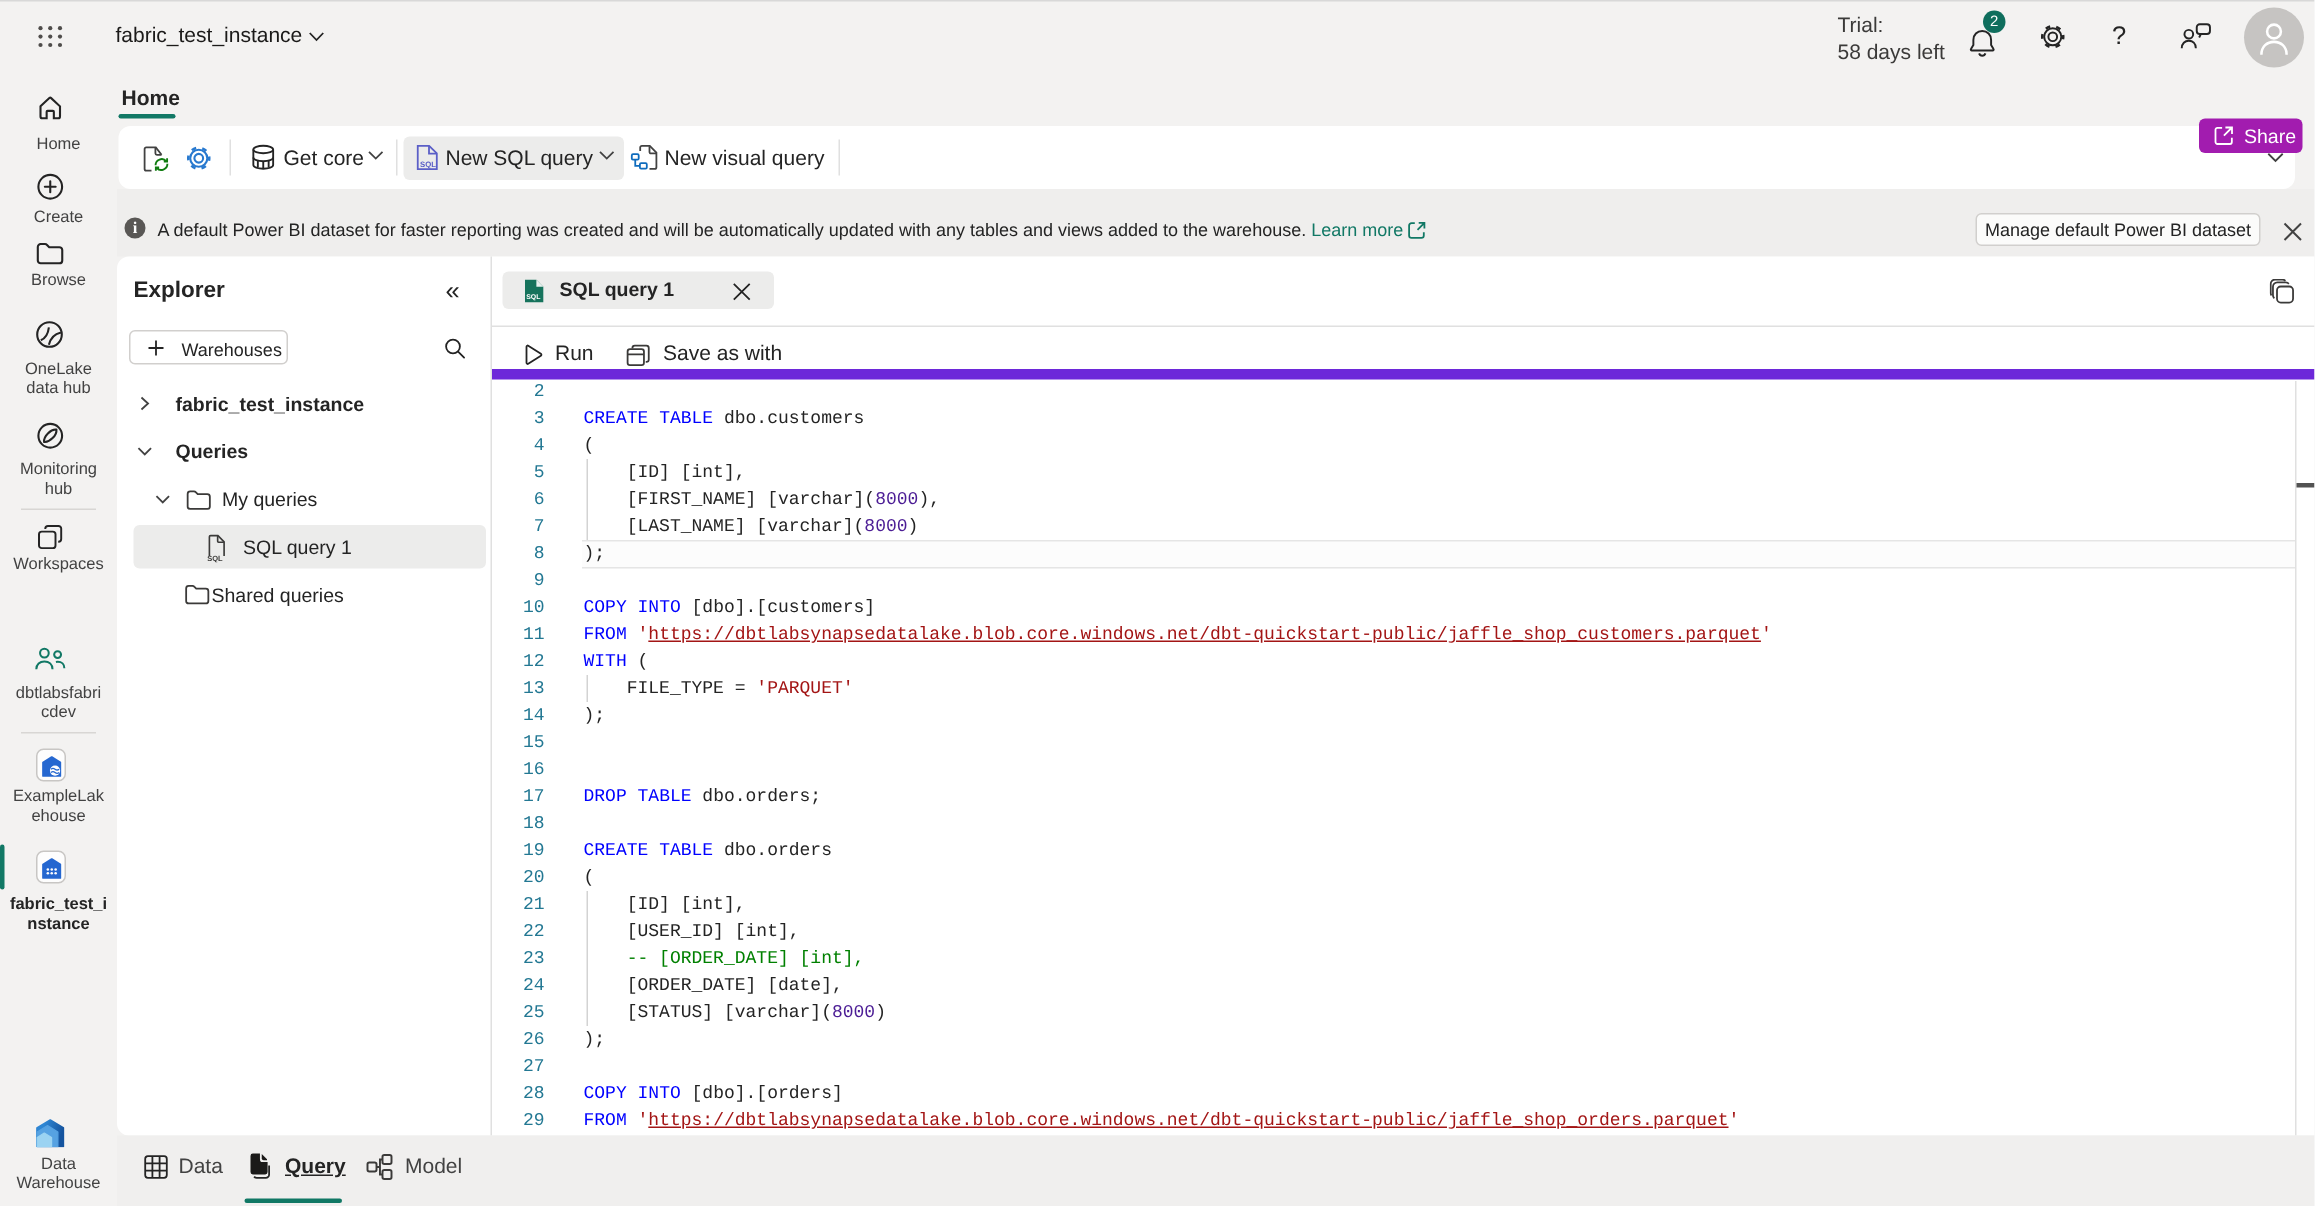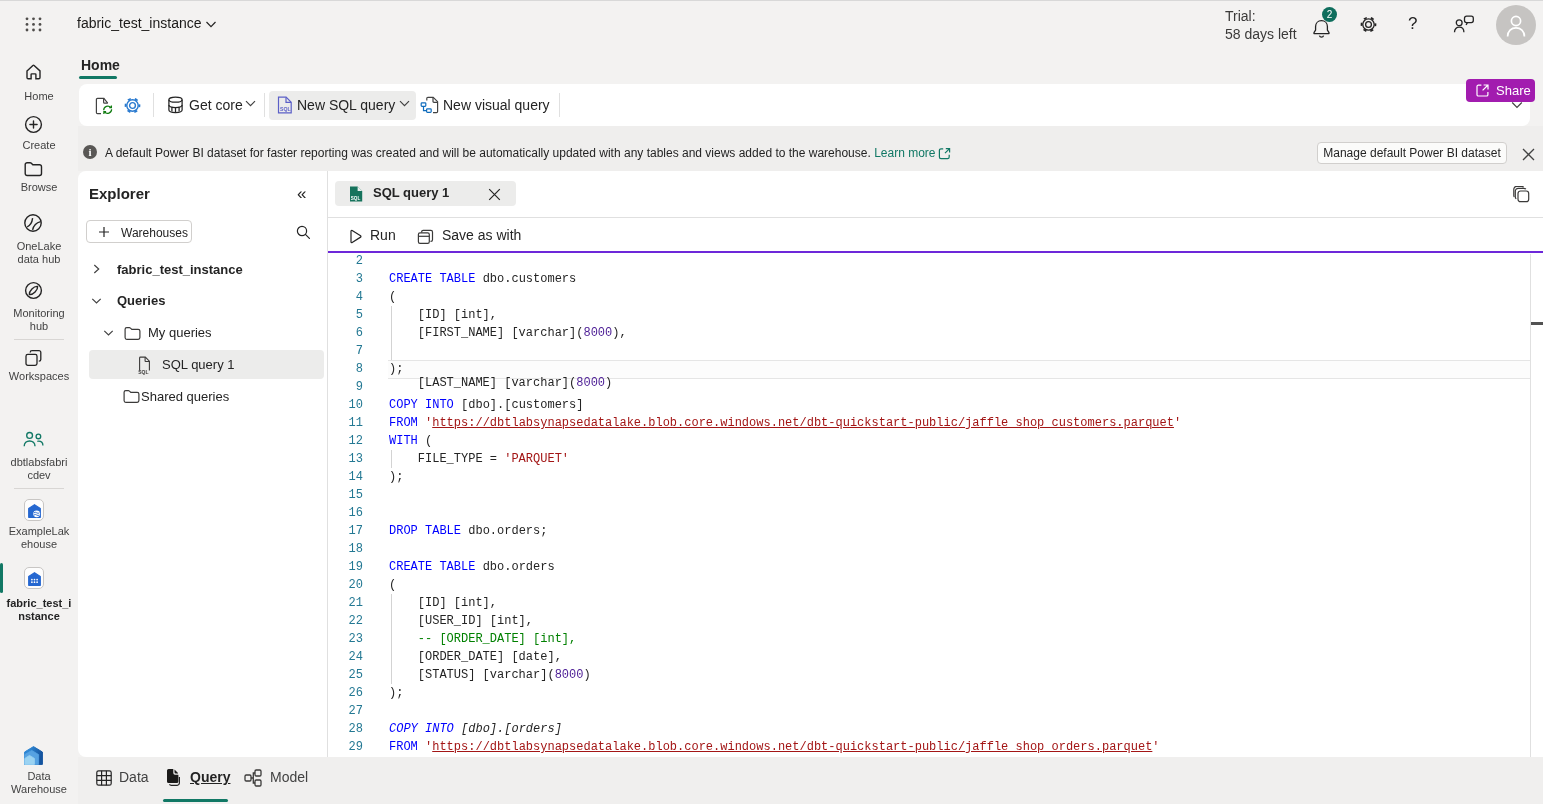--- a/index.html
+++ b/index.html
@@ -45,21 +45,21 @@
 #collapse { position:absolute; left:219px; top:13px; font-size:17px; color:#242424; }
 #whbtn { position:absolute; left:8px; top:49px; width:106px; height:23px; border:1px solid #d1cfcd; border-radius:4px; background:#fff; }
 #whbtn span { position:absolute; left:34px; top:5px; font-size:12px; }
 .trow { position:absolute; color:#242424; font-size:13px; }
 #selrow { position:absolute; left:11px; top:179px; width:235px; height:29px; background:#ececeb; border-radius:4px; }
 
 #editor { position:absolute; left:250px; top:0; width:1215px; height:586px; }
 #tabrow { position:absolute; left:0; top:0; width:1215px; height:47px; border-bottom:1px solid #e0e0e0; }
 #qtab { position:absolute; left:7px; top:10px; width:181px; height:25px; background:#ececeb; border-radius:4px; }
 #qtab .ttxt { position:absolute; left:38px; top:4px; font-size:13px; font-weight:700; color:#242424; }
-#runrow { position:absolute; left:0; top:48px; width:1215px; height:34px; border-bottom:2px solid #6d28d9; font-size:14px; color:#242424; }
+#runrow { position:absolute; left:0; top:48px; width:1215px; height:34px; border-bottom:7px solid #6d28d9; font-size:14px; color:#242424; }
 
 #code { position:absolute; left:0; top:83px; width:1215px; height:503px; font-family:"Liberation Mono", monospace; font-size:12px; }
 .cl { position:absolute; left:0; height:18px; line-height:18px; white-space:pre; }
 .ln { position:absolute; width:35px; text-align:right; color:#237893; height:18px; line-height:18px; font-family:"Liberation Mono", monospace; font-size:12px; }
 .k { color:#0000ff; }
 .s { color:#a31515; }
 .n { color:#4c1d95; }
 .c { color:#008000; }
 .u { text-decoration:underline; }
 #curline { position:absolute; left:60px; top:106px; width:1142px; height:19px; border-top:1px solid #e5e5e5; border-bottom:1px solid #e5e5e5; background:#fcfcfc; }
@@ -390,21 +390,21 @@
 <div class="ln" style="top:-2px;">2</div>
 <div class="ln" style="top:16px;">3</div>
 <div class="cl" style="left:61px;top:16px;"><span class="k">CREATE</span> <span class="k">TABLE</span> dbo.customers</div>
 <div class="ln" style="top:34px;">4</div>
 <div class="cl" style="left:61px;top:34px;">(</div>
 <div class="ln" style="top:52px;">5</div>
 <div class="cl" style="left:61px;top:52px;">    [ID] [int],</div>
 <div class="ln" style="top:70px;">6</div>
 <div class="cl" style="left:61px;top:70px;">    [FIRST_NAME] [varchar](<span class="n">8000</span>),</div>
 <div class="ln" style="top:88px;">7</div>
-<div class="cl" style="left:61px;top:88px;margin-top:32px;">    [LAST_NAME] [varchar](<span class="n">8000</span>)</div>
+<div class="cl" style="left:61px;top:88px;">    [LAST_NAME] [varchar](<span class="n">8000</span>)</div>
 <div class="ln" style="top:106px;">8</div>
 <div class="cl" style="left:61px;top:106px;">);</div>
 <div class="ln" style="top:124px;">9</div>
 <div class="ln" style="top:142px;">10</div>
 <div class="cl" style="left:61px;top:142px;"><span class="k">COPY</span> <span class="k">INTO</span> [dbo].[customers]</div>
 <div class="ln" style="top:160px;">11</div>
 <div class="cl" style="left:61px;top:160px;"><span class="k">FROM</span> <span class="s">'<span class="u">https://dbtlabsynapsedatalake.blob.core.windows.net/dbt-quickstart-public/jaffle_shop_customers.parquet</span>'</span></div>
 <div class="ln" style="top:178px;">12</div>
 <div class="cl" style="left:61px;top:178px;"><span class="k">WITH</span> (</div>
 <div class="ln" style="top:196px;">13</div>
@@ -427,21 +427,21 @@
 <div class="ln" style="top:376px;">23</div>
 <div class="cl" style="left:61px;top:376px;"><span class="c">    -- [ORDER_DATE] [int],</span></div>
 <div class="ln" style="top:394px;">24</div>
 <div class="cl" style="left:61px;top:394px;">    [ORDER_DATE] [date],</div>
 <div class="ln" style="top:412px;">25</div>
 <div class="cl" style="left:61px;top:412px;">    [STATUS] [varchar](<span class="n">8000</span>)</div>
 <div class="ln" style="top:430px;">26</div>
 <div class="cl" style="left:61px;top:430px;">);</div>
 <div class="ln" style="top:448px;">27</div>
 <div class="ln" style="top:466px;">28</div>
-<div class="cl" style="left:61px;top:466px;font-style:italic;"><span class="k">COPY</span> <span class="k">INTO</span> [dbo].[orders]</div>
+<div class="cl" style="left:61px;top:466px;"><span class="k">COPY</span> <span class="k">INTO</span> [dbo].[orders]</div>
 <div class="ln" style="top:484px;">29</div>
 <div class="cl" style="left:61px;top:484px;"><span class="k">FROM</span> <span class="s">'<span class="u">https://dbtlabsynapsedatalake.blob.core.windows.net/dbt-quickstart-public/jaffle_shop_orders.parquet</span>'</span></div>
 
     </div>
     <div id="ovr"></div>
     <div id="ovmark"></div>
   </div>
 </div>
 
 <div id="bottombar">

